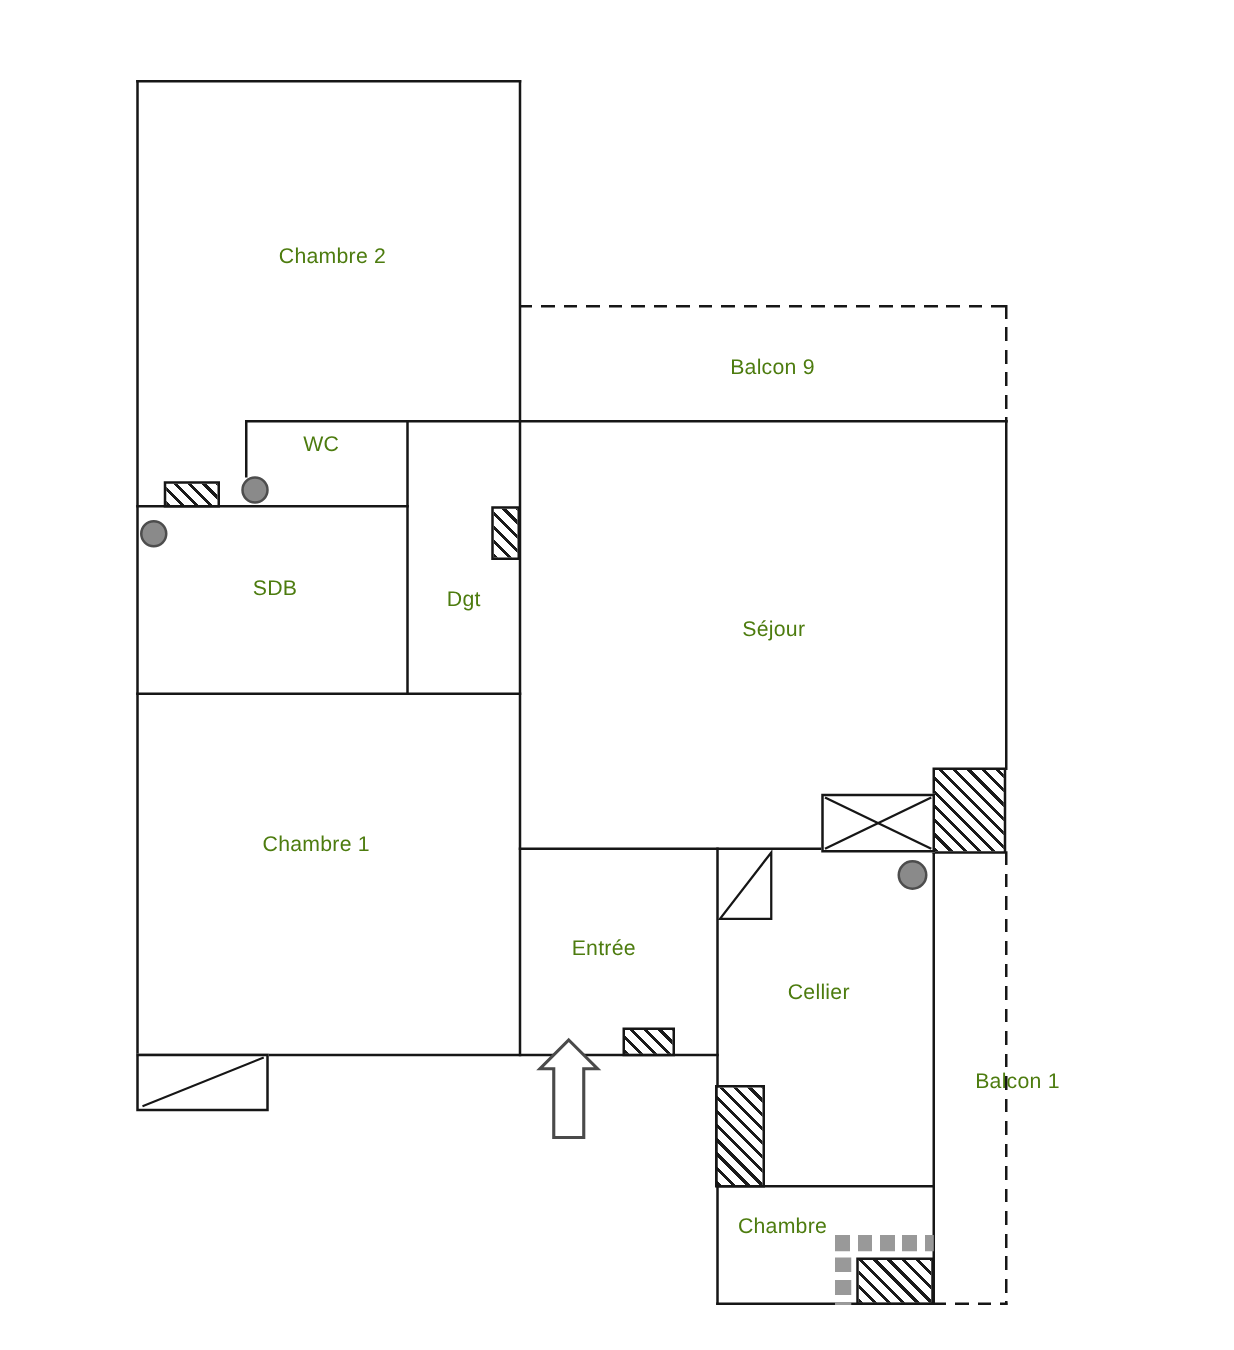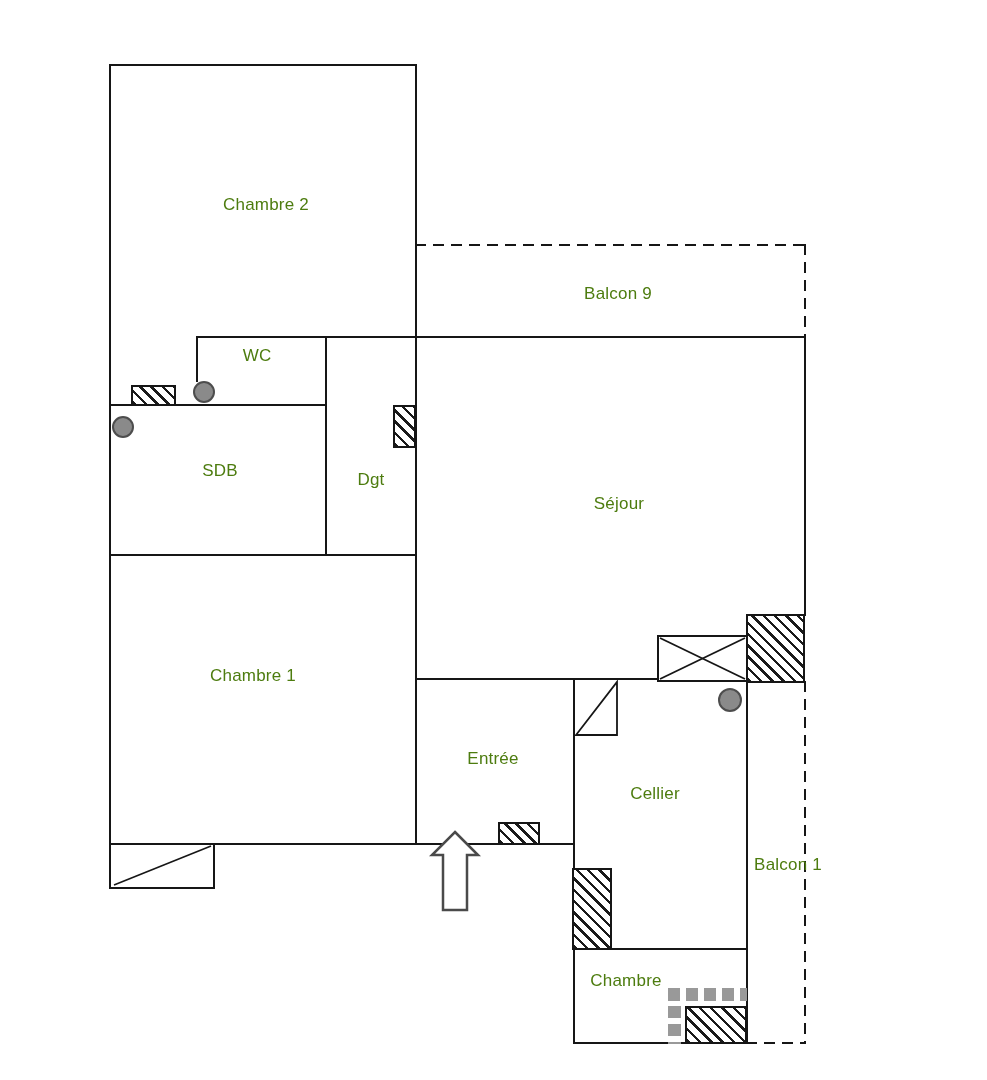--- a/index.html
+++ b/index.html
@@ -90,18 +90,18 @@
     <polygon points="455,832 478,855 467,855 467,910 443,910 443,855 432,855" fill="#ffffff" stroke="#4a4a4a" stroke-width="2.5" stroke-linejoin="miter"></polygon>
   </svg>
 
   <div class="lbl" style="left:266px;top:205px">Chambre 2</div>
   <div class="lbl" style="left:618px;top:294px">Balcon 9</div>
   <div class="lbl" style="left:257px;top:356px">WC</div>
   <div class="lbl" style="left:220px;top:471px">SDB</div>
   <div class="lbl" style="left:371px;top:480px">Dgt</div>
   <div class="lbl" style="left:619px;top:504px">Séjour</div>
   <div class="lbl" style="left:253px;top:676px">Chambre 1</div>
-  <div class="lbl" style="left:493px;top:759px">Entrée</div>
+  <div class="lbl" style="left:483px;top:759px">Entrée</div>
   <div class="lbl" style="left:655px;top:794px">Cellier</div>
-  <div class="lbl" style="left:788px;top:865px">Balcon 1</div>
+  <div class="lbl" style="left:814px;top:865px">Balcon 1</div>
   <div class="lbl" style="left:626px;top:981px">Chambre</div>
 
 </div>
 
 </body></html>

